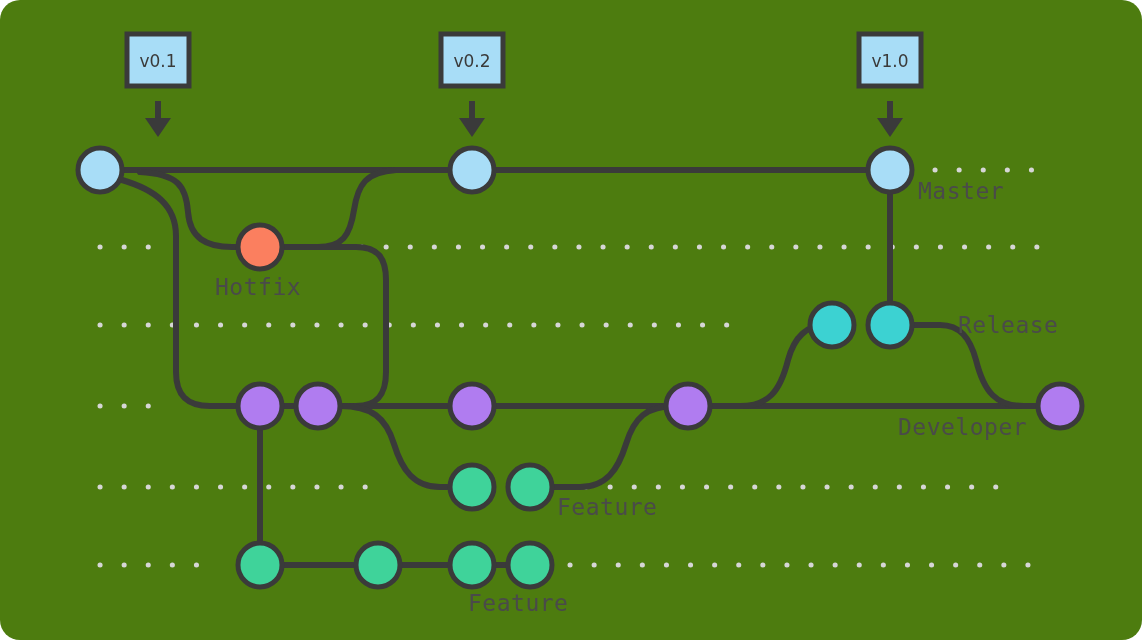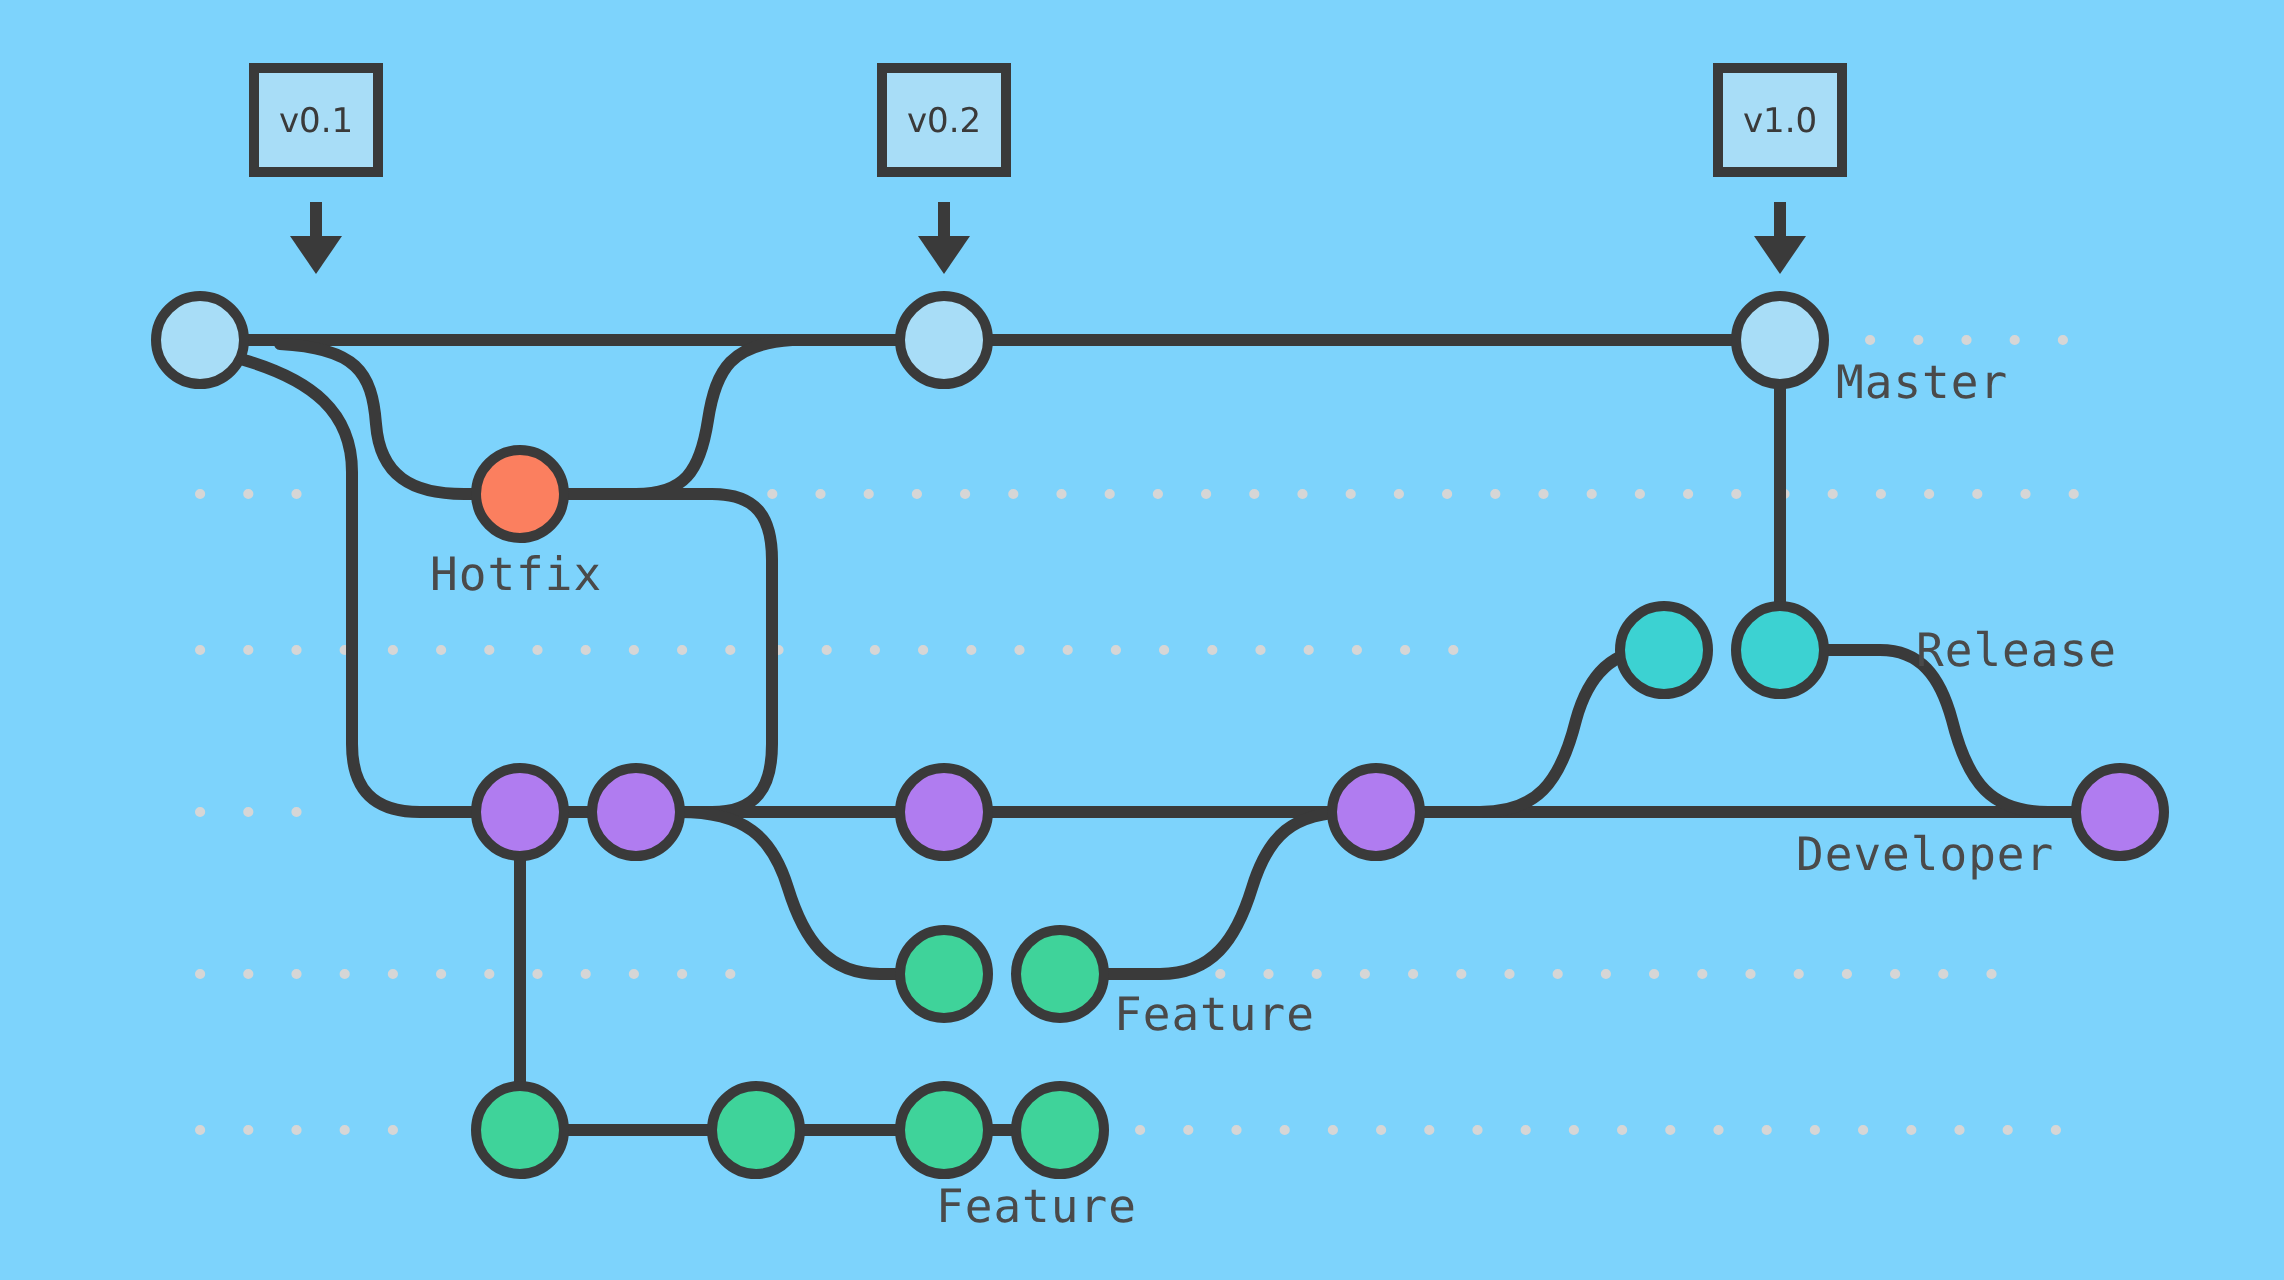--- a/index.html
+++ b/index.html
@@ -10,21 +10,22 @@
   body {
     width: 1142px;
     height: 640px;
     font-family: "DejaVu Sans Mono", monospace;
     overflow: hidden;
   }
   #diagram-root {
     position: relative;
     width: 1142px;
     height: 640px;
-    background: #7dd3fc;
+    background: #4d7c0f;
+    border-radius: 20px;
   }
   svg#git-graph {
     position: absolute;
     top: 0;
     left: 0;
     width: 1142px;
     height: 640px;
     display: block;
   }
   .lane-dots {

